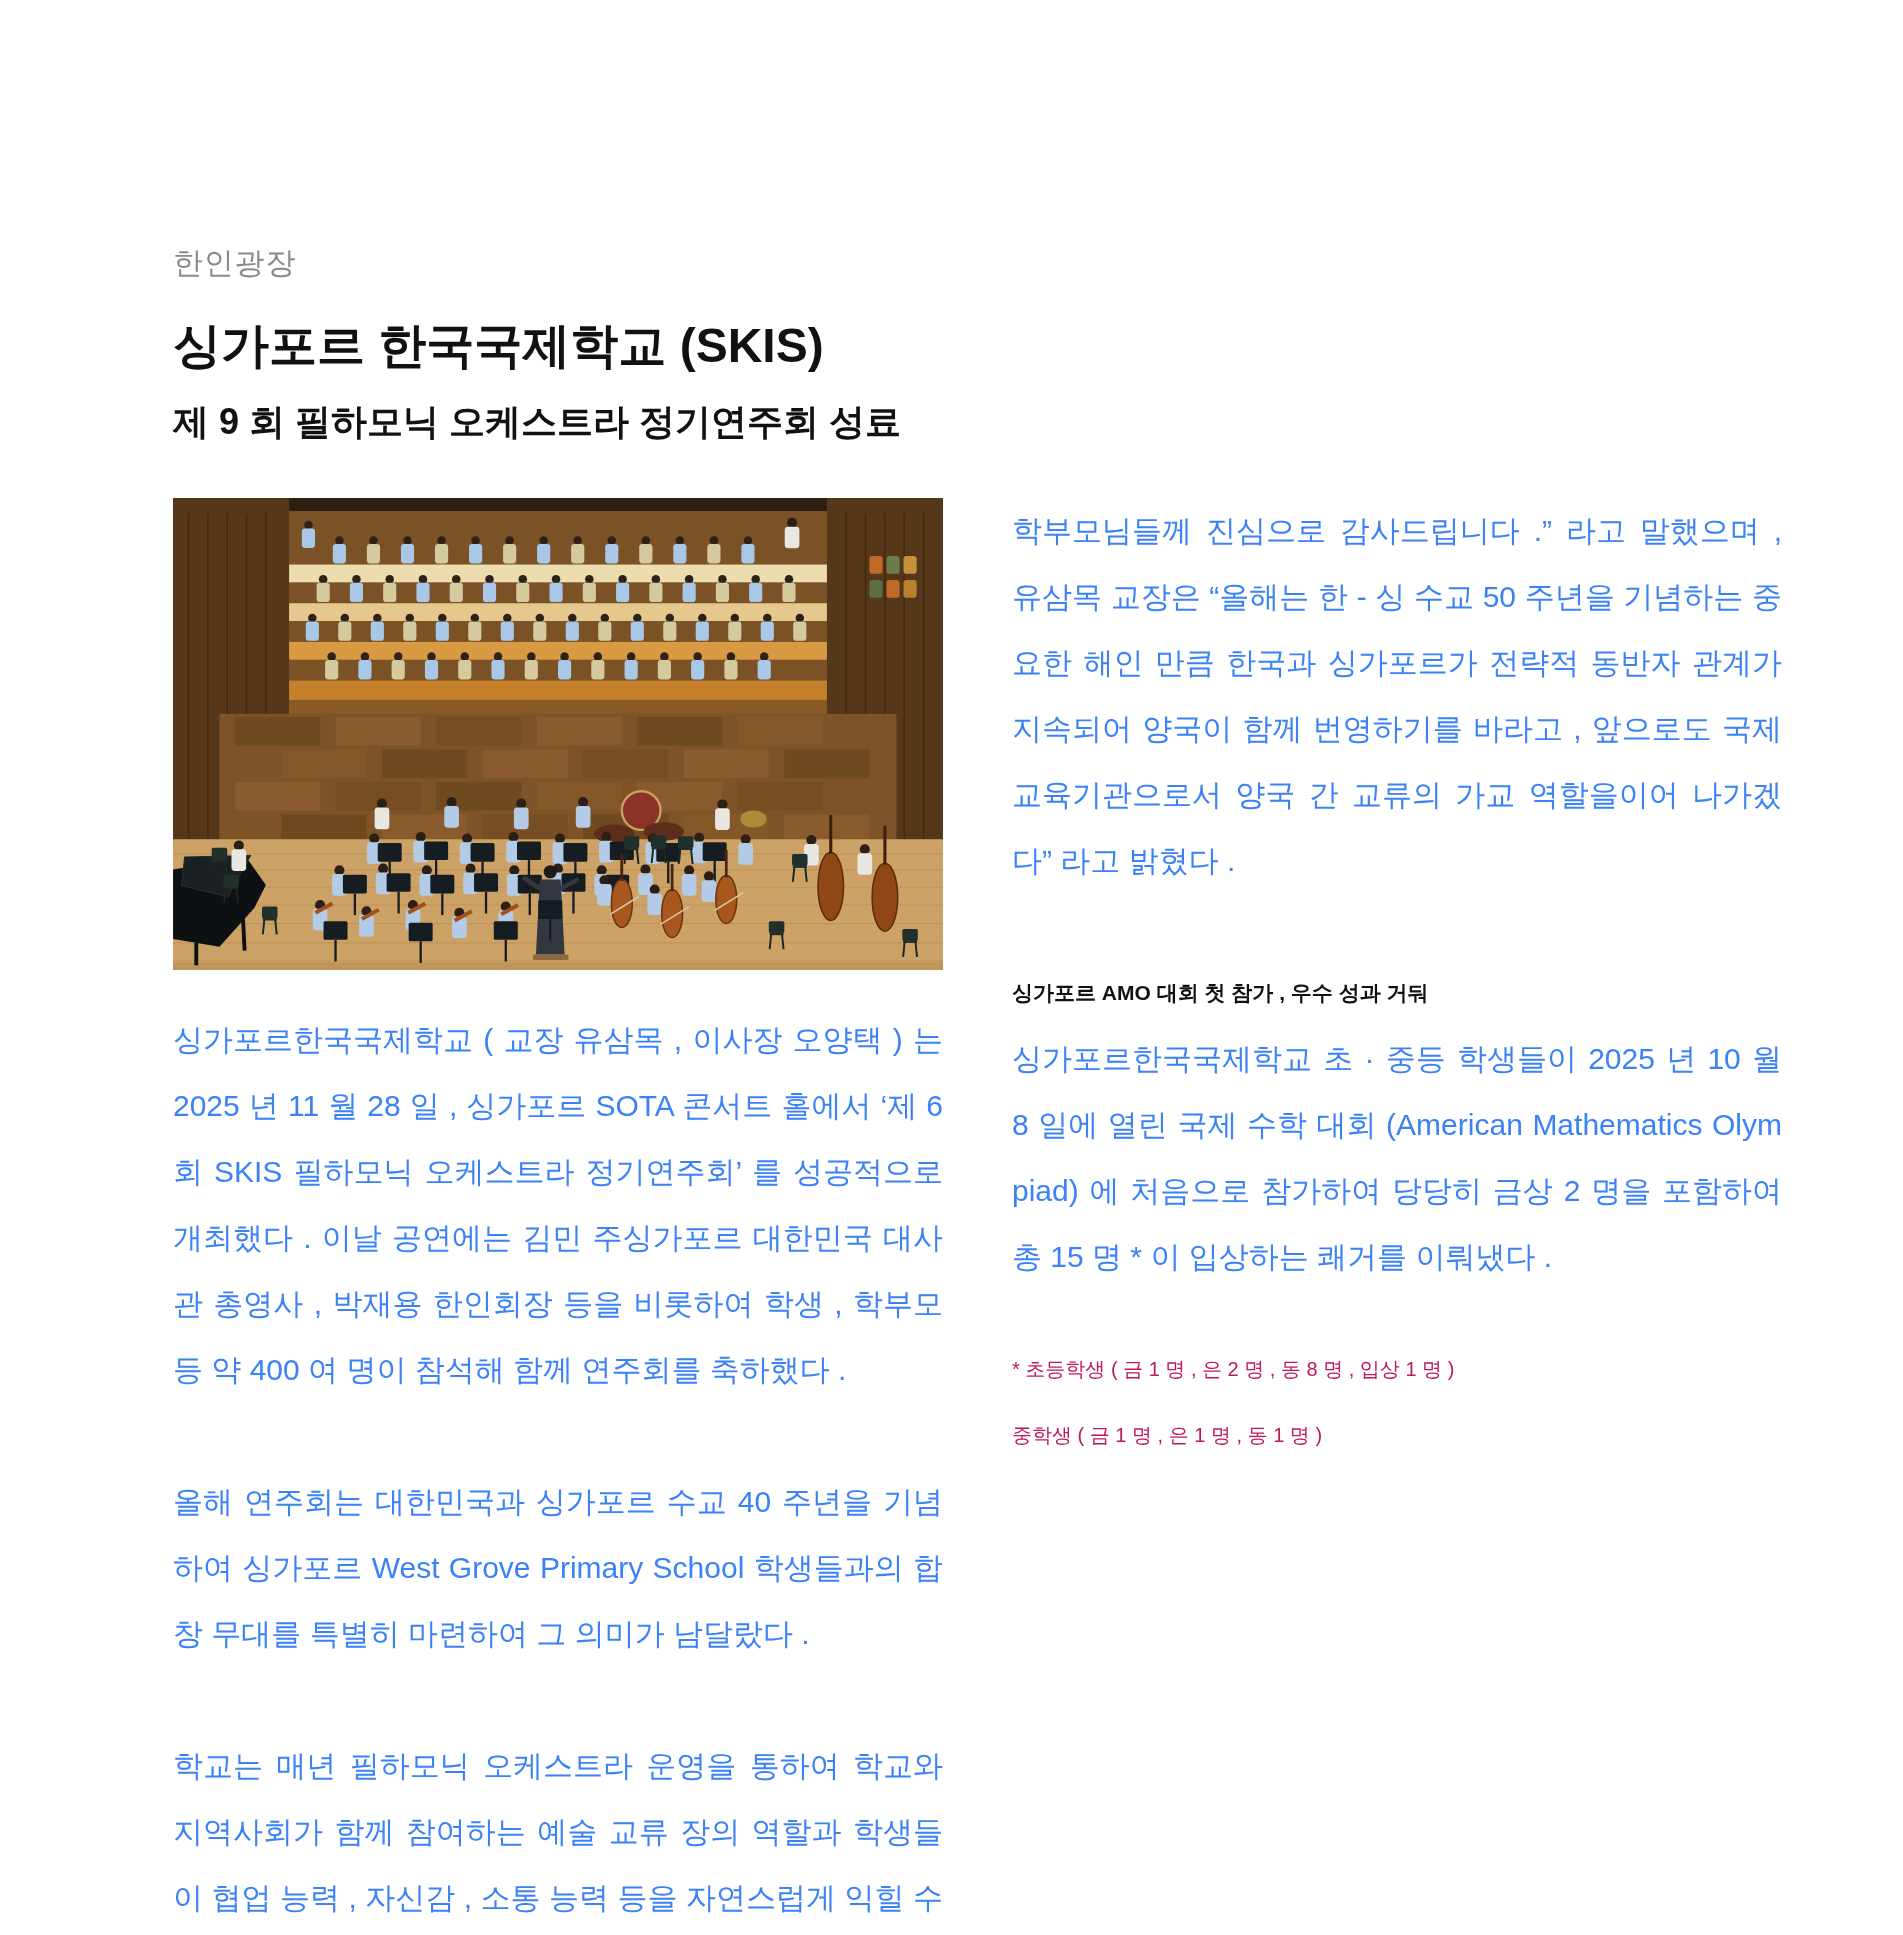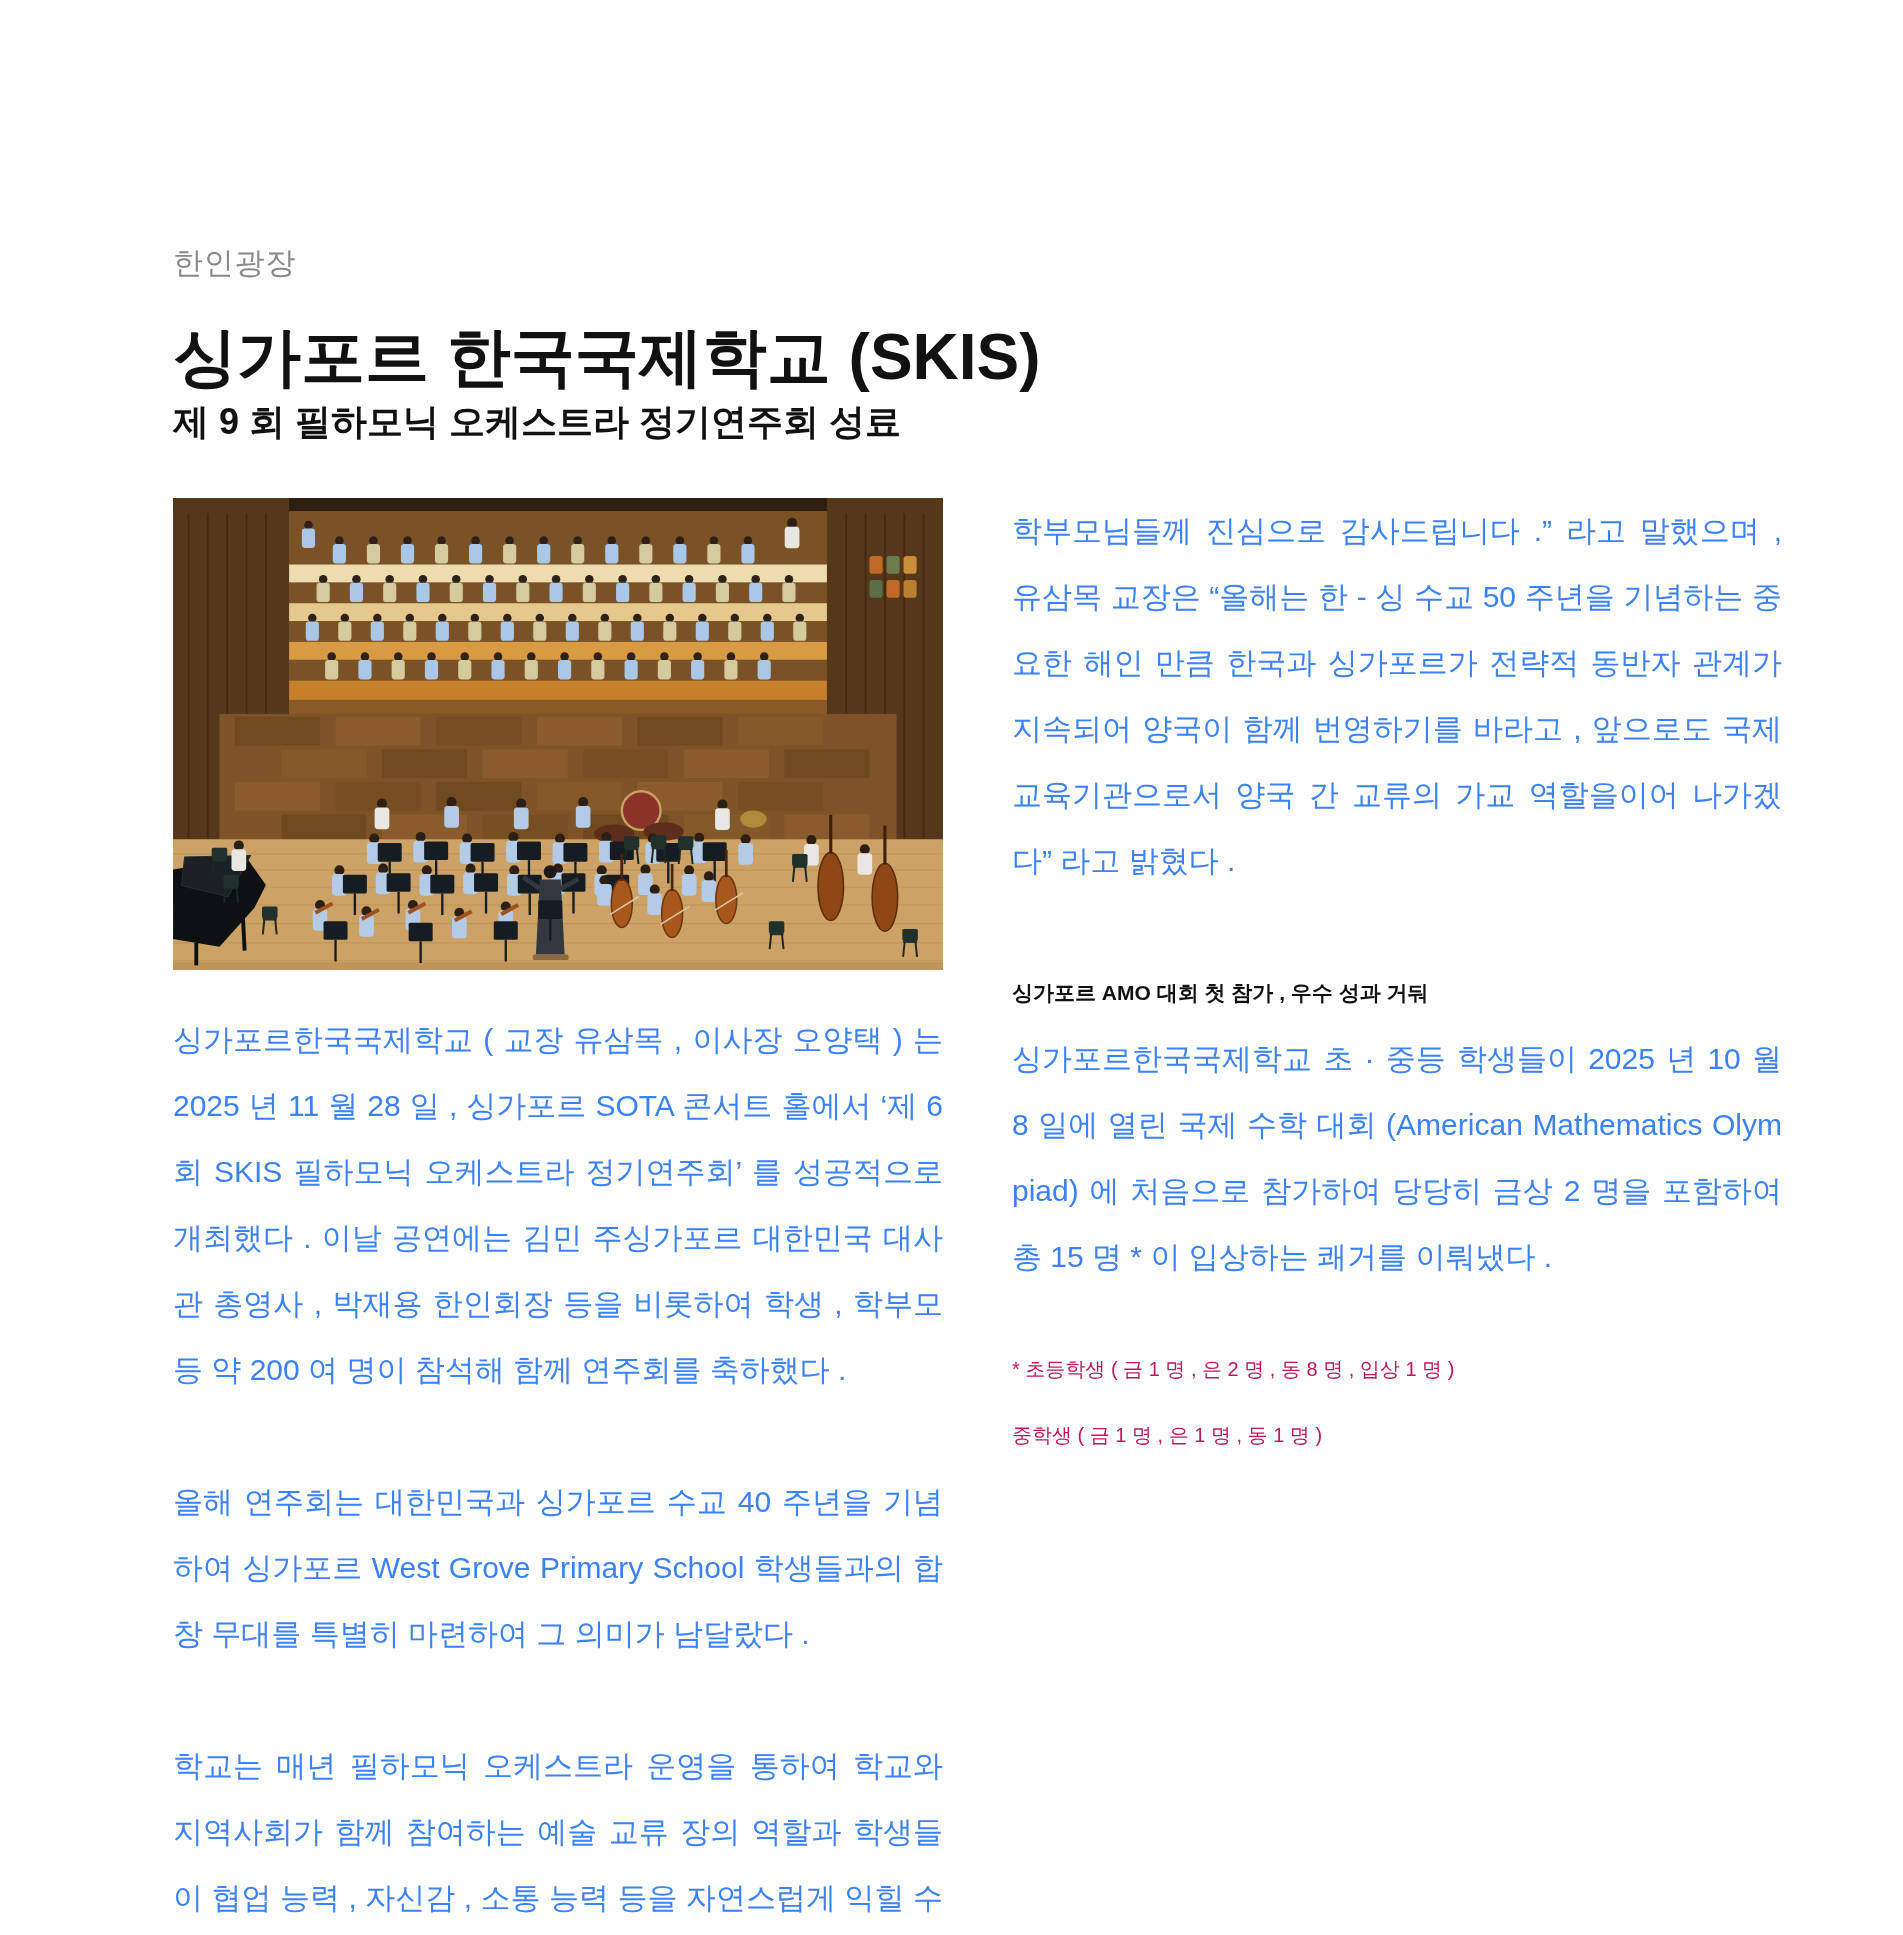--- a/index.html
+++ b/index.html
@@ -7,21 +7,21 @@
     position:relative; width:1904px; height:2716px; background:#ffffff;
     font-family:"Liberation Sans","DejaVu Sans",sans-serif; color:#1a1a1a;
     overflow:hidden;
   }
   .kicker {
     position:absolute; left:173px; top:243px;
     font-size:30px; font-weight:500; color:#8a8a8a; letter-spacing:0.8px;font-family:Liberation Mono, monospace;
   }
   .title {
     position:absolute; left:173px; top:314px; margin:0;
-    font-size:64px; font-weight:700; color:#111;
+    font-size:48px; font-weight:700; color:#111;
   }
   .subtitle {
     position:absolute; left:173px; top:398px; margin:0;
     font-size:36px; font-weight:700; color:#111;
   }
   .col { position:absolute; top:498px; width:770px; }
   .col-left  { left:173px; }
   .col-right { left:1012px; }
   figure.photo { width:770px; height:472px; margin:0 0 37px 0; overflow:hidden; }
   figure.photo svg { display:block; }
@@ -347,21 +347,21 @@
             <use href="#chair" x="1560" y="1120"></use>
           <use href="#chair" x="1620" y="946"></use>
             <use href="#chair" x="1905" y="1140"></use>
           <use href="#chair" x="1185" y="900"></use>
             <use href="#chair" x="1255" y="898"></use>
             <use href="#chair" x="1325" y="900"></use>
         </g>
       </svg>
     </figure>
 
-    <p class="body">싱가포르한국국제학교 ( 교장 유삼목 , 이사장 오양택 ) 는 2025 년 11 월 28 일 , 싱가포르 SOTA 콘서트 홀에서 ‘제 6 회 SKIS 필하모닉 오케스트라 정기연주회’ 를 성공적으로 개최했다 . 이날 공연에는 김민 주싱가포르 대한민국 대사관 총영사 , 박재용 한인회장 등을 비롯하여 학생 , 학부모 등 약 200 여 명이 참석해 함께 연주회를 축하했다 .</p>
+    <p class="body">싱가포르한국국제학교 ( 교장 유삼목 , 이사장 오양택 ) 는 2025 년 11 월 28 일 , 싱가포르 SOTA 콘서트 홀에서 ‘제 6 회 SKIS 필하모닉 오케스트라 정기연주회’ 를 성공적으로 개최했다 . 이날 공연에는 김민 주싱가포르 대한민국 대사관 총영사 , 박재용 한인회장 등을 비롯하여 학생 , 학부모 등 약 400 여 명이 참석해 함께 연주회를 축하했다 .</p>
     <p class="body">올해 연주회는 대한민국과 싱가포르 수교 40 주년을 기념하여 싱가포르 West Grove Primary School 학생들과의 합창 무대를 특별히 마련하여 그 의미가 남달랐다 .</p>
     <p class="body">학교는 매년 필하모닉 오케스트라 운영을 통하여 학교와 지역사회가 함께 참여하는 예술 교류 장의 역할과 학생들이 협업 능력 , 자신감 , 소통 능력 등을 자연스럽게 익힐 수 있는 교육 환경을 조성하고 있다 .</p>
 
   </div>
 
   <div class="col col-right">
     <p class="body">학부모님들께 진심으로 감사드립니다 .” 라고 말했으며 , 유삼목 교장은 “올해는 한 - 싱 수교 50 주년을 기념하는 중요한 해인 만큼 한국과 싱가포르가 전략적 동반자 관계가 지속되어 양국이 함께 번영하기를 바라고 , 앞으로도 국제교육기관으로서 양국 간 교류의 가교 역할을이어 나가겠다” 라고 밝혔다 .</p>
     <h3 class="amo">싱가포르 AMO 대회 첫 참가 , 우수 성과 거둬</h3>
     <p class="body mb120">싱가포르한국국제학교 초 · 중등 학생들이 2025 년 10 월 8 일에 열린 국제 수학 대회 (American Mathematics Olympiad) 에 처음으로 참가하여 당당히 금상 2 명을 포함하여 총 15 명 * 이 입상하는 쾌거를 이뤄냈다 .</p>
     <div class="fn-block">

